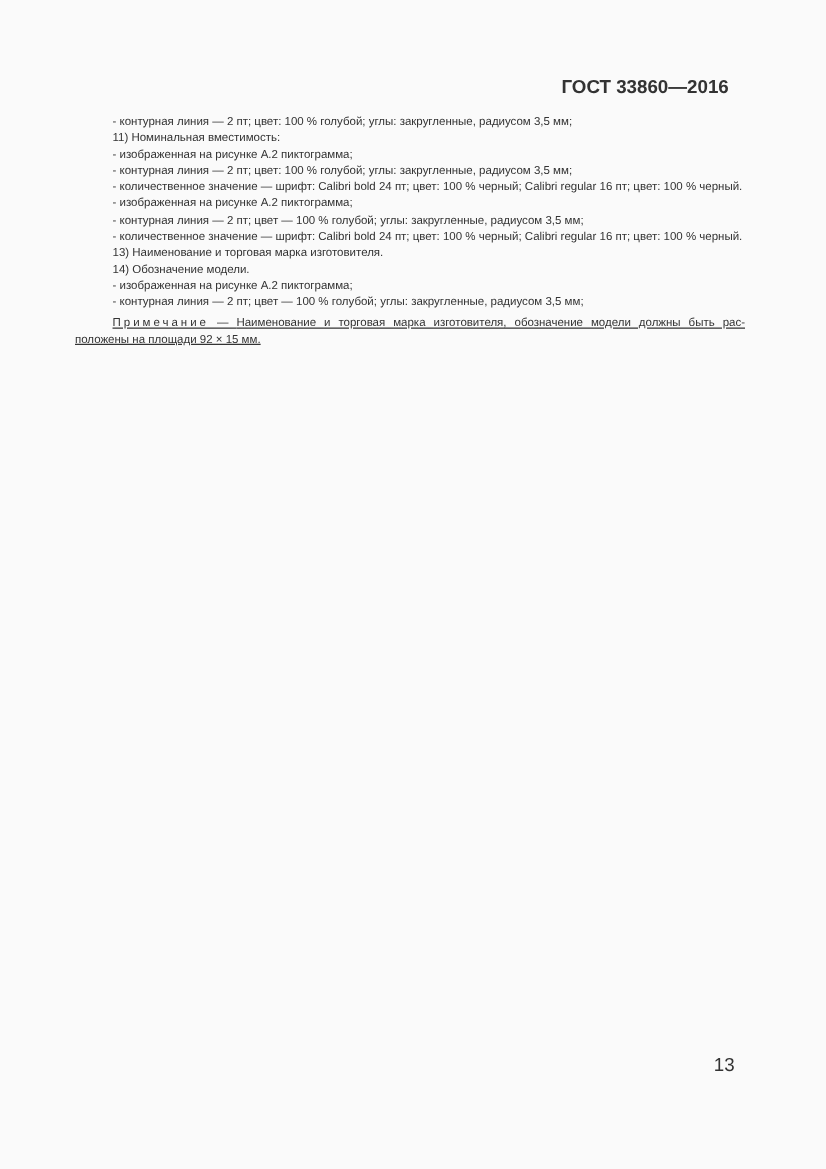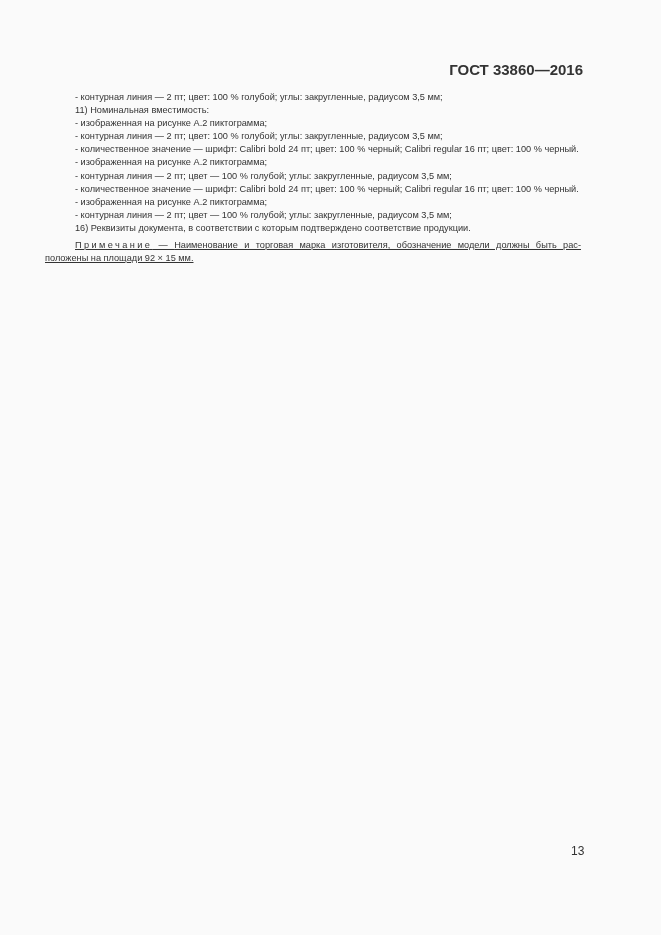--- a/index.html
+++ b/index.html
@@ -13,51 +13,52 @@
   }
   .header {
     position: absolute;
     right: 78px; top: 61px;
     font-weight: bold;
     font-size: 15px;
     color: #333;
   }
   .body-text {
     position: absolute;
-    left: 45px; top: 91px;
+    left: 60px; top: 91px;
     width: 536px;
     font-size: 9.2px;
     line-height: 13.1px;
     color: #333;
   }
   .line { text-align: justify; text-align-last: left; }
   .ind { text-indent: 30px; }
   .note { margin-top: 4px; text-decoration: underline; }
   .spaced { letter-spacing: 2.4px; }
   .page-num {
     position: absolute;
     left: 571px; top: 844px;
-    font-size: 12px;
+    font-size: 15px;
     color: #333;
   }
 </style>
 </head>
 <body>
 
 <div class="header">ГОСТ 33860—2016</div>
 
 <div class="body-text">
   <div class="line ind">- контурная линия — 2 пт; цвет: 100 % голубой; углы: закругленные, радиусом 3,5 мм;</div>
   <div class="line ind">11) Номинальная вместимость:</div>
   <div class="line ind">- изображенная на рисунке А.2 пиктограмма;</div>
   <div class="line ind">- контурная линия — 2 пт; цвет: 100 % голубой; углы: закругленные, радиусом 3,5 мм;</div>
   <div class="line ind">- количественное значение — шрифт: Calibri bold 24 пт; цвет: 100 % черный; Calibri regular 16 пт; цвет: 100 % черный.</div>
   <div class="line ind">- изображенная на рисунке А.2 пиктограмма;</div>
   <div class="line ind">- контурная линия — 2 пт; цвет — 100 % голубой; углы: закругленные, радиусом 3,5 мм;</div>
   <div class="line ind">- количественное значение — шрифт: Calibri bold 24 пт; цвет: 100 % черный; Calibri regular 16 пт; цвет: 100 % черный.</div>
+  <div class="line ind">13) Наименование и торговая марка изготовителя.</div>
+  <div class="line ind">14) Обозначение модели.</div>
   <div class="line ind">- изображенная на рисунке А.2 пиктограмма;</div>
   <div class="line ind">- контурная линия — 2 пт; цвет — 100 % голубой; углы: закругленные, радиусом 3,5 мм;</div>
-  <div class="line ind">16) Реквизиты документа, в соответствии с которым подтверждено соответствие продукции.</div>
 
   <div class="line ind note"><span class="spaced">Примечание</span><span> — </span><span>Наименование и торговая марка изготовителя, обозначение модели должны быть рас-положены на площади 92 × 15 мм.</span></div>
 </div>
 
 <div class="page-num">13</div>
 
 </body></html>

